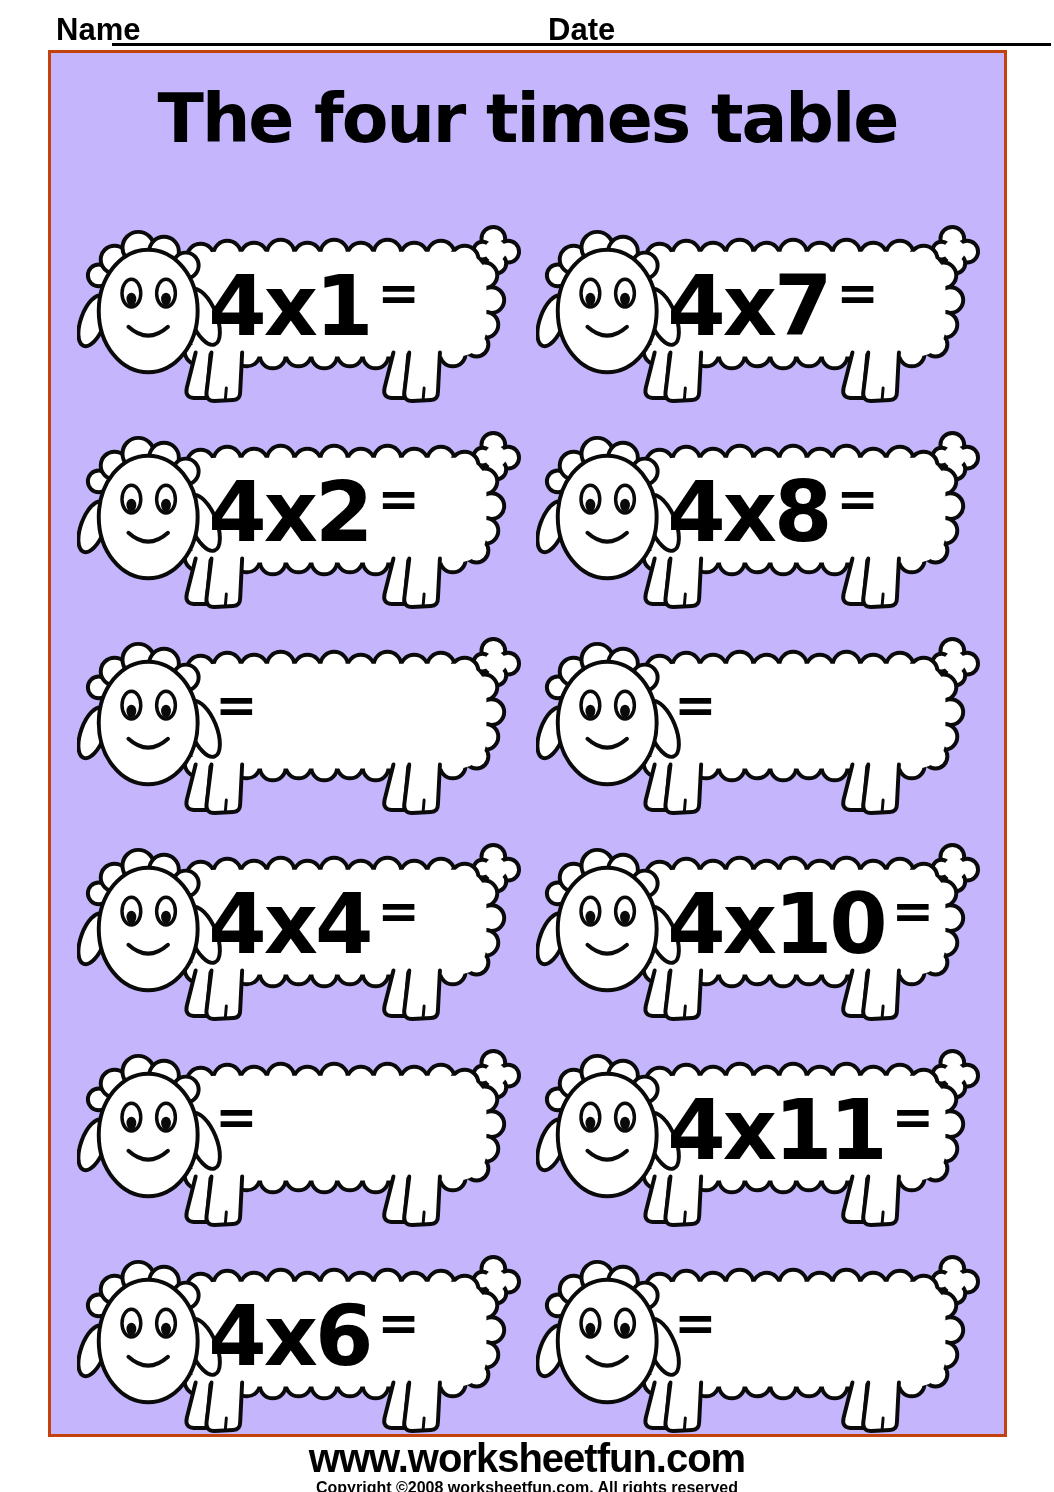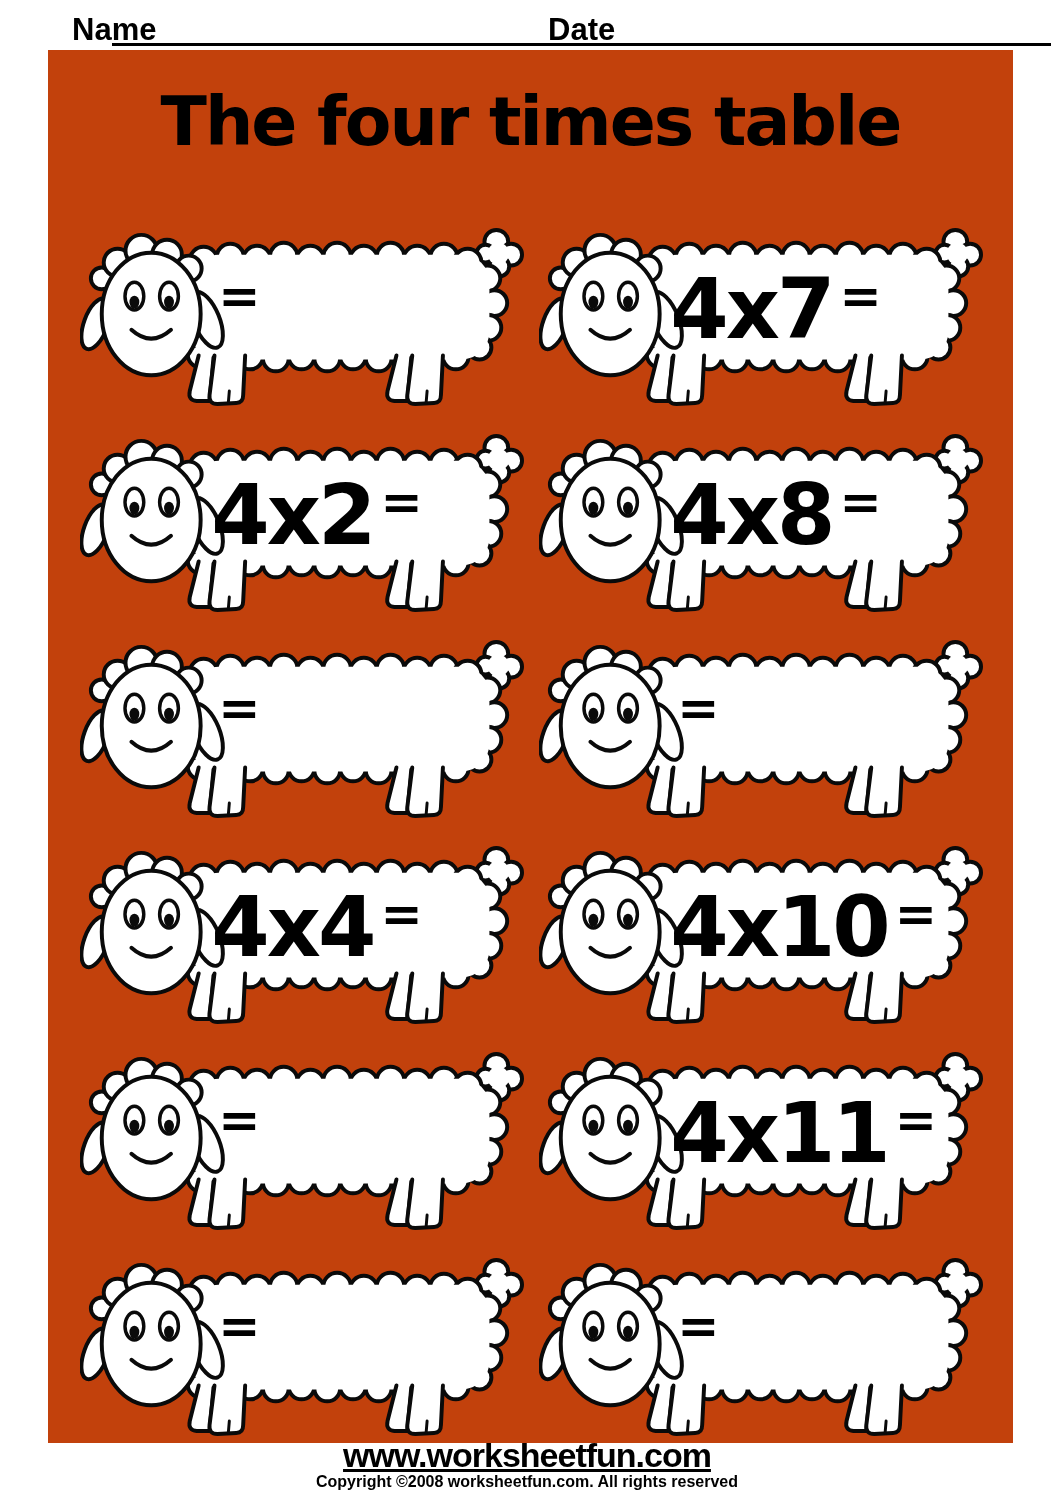--- a/index.html
+++ b/index.html
@@ -2,27 +2,27 @@
 <html><head>
 <meta charset="utf-8">
 <style>
   html,body{margin:0;padding:0;background:#ffffff;}
   body{
     width:1054px;height:1492px;position:relative;overflow:hidden;
     font-family:"Liberation Sans","DejaVu Sans",sans-serif;color:#000;
   }
   
   .hdr-label{position:absolute;top:12px;font-size:31px;font-weight:bold;letter-spacing:0;}
-  .name-label{left:72px;}
+  .name-label{left:56px;}
   .date-label{left:548px;}
   .write-line{position:absolute;top:43px;left:112px;right:3px;border-bottom:3px solid #000;}
   
   .sheet-box{
     position:absolute;left:48px;top:50px;width:953px;height:1381px;
-    border:6px solid #c2410c;background:#c2410c;
+    border:3px solid #c2410c;background:#c4b5fd;
   }
   .sheet-title{
     position:absolute;top:26px;left:0;right:0;text-align:center;
     font-family:"DejaVu Sans",sans-serif;font-weight:bold;
     font-size:68px;letter-spacing:-2px;white-space:nowrap;
   }
   
   .sheep-grid{
     position:absolute;left:26px;top:152px;width:904px;height:1236px;
     display:grid;grid-template-columns:1fr 1fr;grid-auto-rows:206px;column-gap:14px;
@@ -35,23 +35,22 @@
     font-family:"DejaVu Sans",sans-serif;font-weight:bold;
     font-size:84px;letter-spacing:-3px;white-space:nowrap;
   }
   .eq{
     font-size:0.60em;margin-left:0.14em;vertical-align:0.30em;
     letter-spacing:0;display:inline-block;transform:translateY(-0.26em);
   }
   
   .footer{position:absolute;left:0;right:0;top:1438px;text-align:center;}
   .footer-site{
-    font-weight:bold;font-size:34px;letter-spacing:-1px;line-height:1.0;
+    font-weight:bold;font-size:40px;letter-spacing:-1px;line-height:1.0;
     font-family:"Liberation Sans",sans-serif;
-    text-decoration:underline;
   }
   .footer-copy{font-weight:bold;font-size:16px;margin-top:1px;}
 </style>
 </head>
 <body>
 
 <span class="hdr-label name-label">Name</span>
 <span class="hdr-label date-label">Date</span>
 <div class="write-line"></div>
 
@@ -125,20 +124,21 @@
 
         <ellipse cx="55" cy="88" rx="9.5" ry="14" stroke-width="3.5"></ellipse>
         <ellipse cx="90" cy="88" rx="9.5" ry="14" stroke-width="3.5"></ellipse>
         <ellipse cx="55" cy="94" rx="5" ry="6.5" fill="#0a0a0a" stroke="none"></ellipse>
         <ellipse cx="90" cy="94" rx="5" ry="6.5" fill="#0a0a0a" stroke="none"></ellipse>
 
         <path d="M 52 122 Q 72 140 92 122" fill="none"></path>
       </g>
     </svg>
     <div class="problem">
+      <span>4x1</span>
           <span class="eq">=</span>
     </div>
   </div>
 
   <div class="sheep-cell">
     <svg viewBox="0 0 450 206" preserveAspectRatio="xMidYMid meet" aria-hidden="true">
       <g stroke="#0a0a0a" stroke-width="4" fill="#ffffff" stroke-linecap="round" stroke-linejoin="round">
 
         <circle cx="421" cy="33" r="12"></circle>
         <circle cx="436" cy="46" r="11"></circle>
@@ -911,20 +911,21 @@
 
         <ellipse cx="55" cy="88" rx="9.5" ry="14" stroke-width="3.5"></ellipse>
         <ellipse cx="90" cy="88" rx="9.5" ry="14" stroke-width="3.5"></ellipse>
         <ellipse cx="55" cy="94" rx="5" ry="6.5" fill="#0a0a0a" stroke="none"></ellipse>
         <ellipse cx="90" cy="94" rx="5" ry="6.5" fill="#0a0a0a" stroke="none"></ellipse>
 
         <path d="M 52 122 Q 72 140 92 122" fill="none"></path>
       </g>
     </svg>
     <div class="problem">
+      <span>4x6</span>
           <span class="eq">=</span>
     </div>
   </div>
 
   <div class="sheep-cell">
     <svg viewBox="0 0 450 206" preserveAspectRatio="xMidYMid meet" aria-hidden="true">
       <g stroke="#0a0a0a" stroke-width="4" fill="#ffffff" stroke-linecap="round" stroke-linejoin="round">
 
         <circle cx="421" cy="33" r="12"></circle>
         <circle cx="436" cy="46" r="11"></circle>

